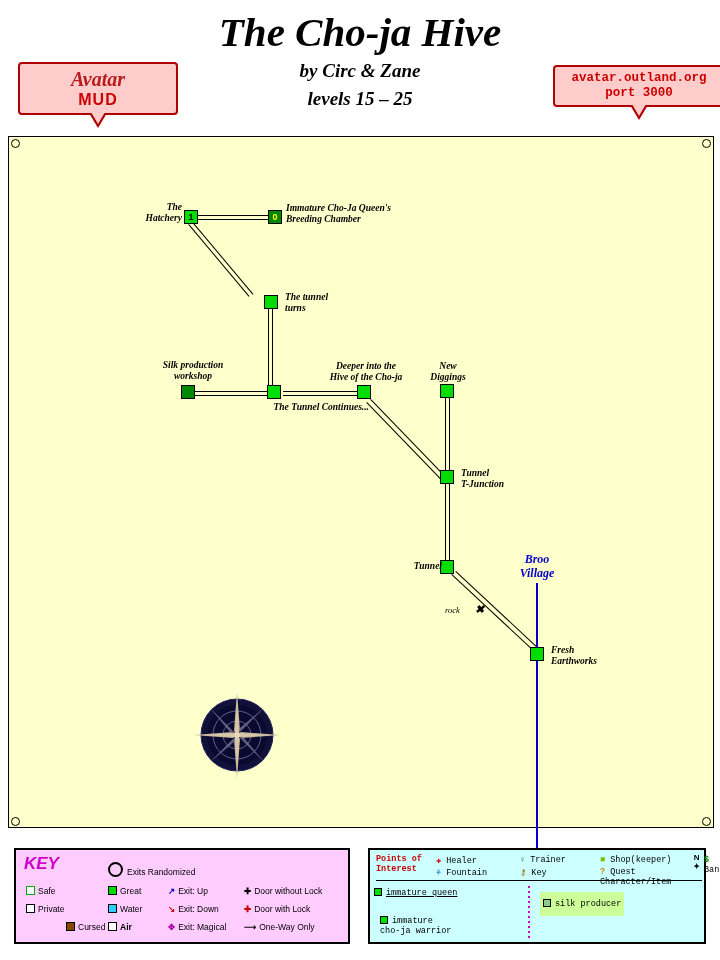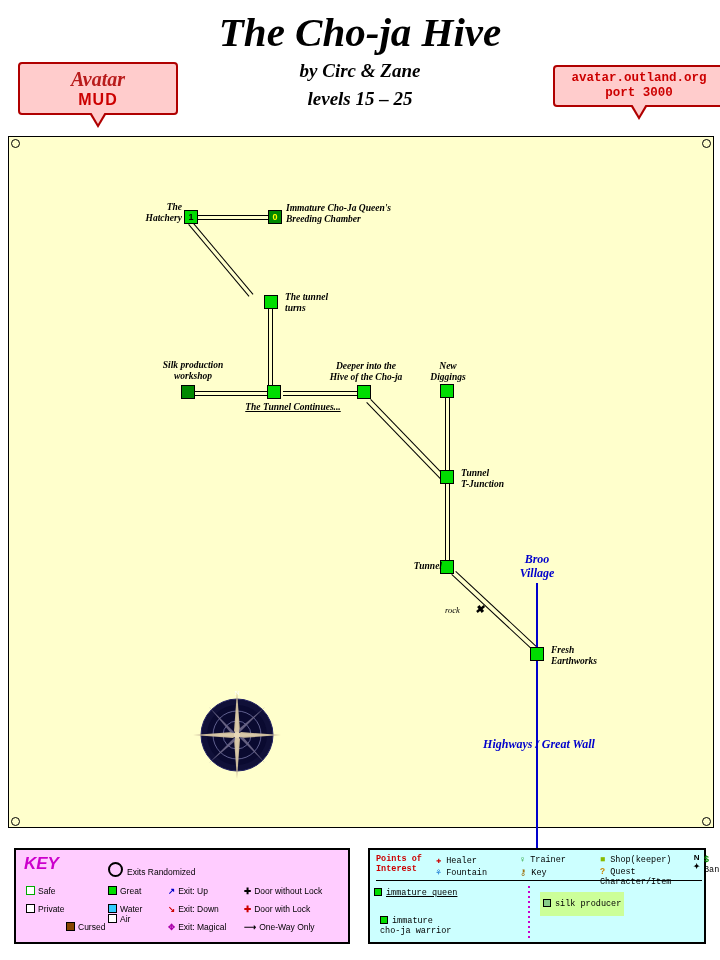--- a/index.html
+++ b/index.html
@@ -197,34 +197,33 @@
   <div class="room" style="left:521px;top:510px;"></div>
 
   <div class="rlabel" style="left:127px;top:65px;width:46px;text-align:right;white-space:pre-line;">The
 Hatchery</div>
   <div class="rlabel" style="left:277px;top:66px;width:140px;white-space:pre-line;">Immature Cho-Ja Queen's
 Breeding Chamber</div>
   <div class="rlabel" style="left:276px;top:155px;width:70px;white-space:pre-line;">The tunnel
 turns</div>
   <div class="rlabel" style="left:132px;top:223px;width:104px;text-align:center;white-space:pre-line;">Silk production
 workshop</div>
-  <div class="rlabel" style="left:214px;top:265px;width:140px;text-align:center;text-decoration:underline;">The Tunnel Continues...</div>
+  <div class="rlabel" style="left:220px;top:265px;width:140px;text-align:right;">The Tunnel Continues...</div>
   <div class="rlabel" style="left:308px;top:224px;width:98px;text-align:center;white-space:pre-line;">Deeper into the
 Hive of the Cho-ja</div>
   <div class="rlabel" style="left:408px;top:224px;width:62px;text-align:center;white-space:pre-line;">New
 Diggings</div>
   <div class="rlabel" style="left:452px;top:331px;width:70px;white-space:pre-line;">Tunnel
 T-Junction</div>
   <div class="rlabel" style="left:393px;top:424px;width:40px;text-align:right;">Tunnel</div>
   <div class="rlabel" style="left:542px;top:508px;width:70px;white-space:pre-line;">Fresh
 Earthworks</div>
 
   <div class="blue-label" style="left:492px;top:415px;width:72px;white-space:pre-line;">Broo
 Village</div>
-  <div class="blue-label" style="left:420px;top:600px;width:220px;">Highways / Great Wall</div>
 
   <svg id="compass" viewBox="0 0 100 100">
     <circle cx="50" cy="50" r="36" fill="#101038" stroke="#202060" stroke-width="1"></circle>
     <circle cx="50" cy="50" r="30" fill="#0a0a30"></circle>
     <g stroke="#9999cc" stroke-width="0.6" fill="none">
       <circle cx="50" cy="50" r="24"></circle>
       <circle cx="50" cy="50" r="14"></circle>
     </g>
     <g fill="#c8b89a">
       <polygon points="50,6 53,46 50,50 47,46"></polygon>
@@ -265,21 +264,21 @@
   <div class="keyrow" style="left:10px;top:72px;margin-left:40px;">
     <span class="swatch" style="background:#884400;"></span><span>Cursed</span>
   </div>
 
   <div class="keyrow" style="left:92px;top:36px;">
     <span class="swatch" style="background:#00dd00;"></span><span>Great</span>
   </div>
   <div class="keyrow" style="left:92px;top:54px;">
     <span class="swatch" style="background:#33ccff;"></span><span>Water</span>
   </div>
-  <div class="keyrow" style="left:92px;top:64px;">
+  <div class="keyrow" style="left:92px;top:72px;font-weight:bold;">
     <span class="swatch" style="background:#ffffff;"></span><span>Air</span>
   </div>
 
   <div class="keyrow" style="left:152px;top:36px;">
     <span style="display:inline-block;color:#0000cc;font-weight:bold;margin-right:3px;">↗</span><span>Exit: Up</span>
   </div>
   <div class="keyrow" style="left:152px;top:54px;">
     <span style="display:inline-block;color:#cc0000;font-weight:bold;margin-right:3px;">↘</span><span>Exit: Down</span>
   </div>
   <div class="keyrow" style="left:152px;top:72px;">

